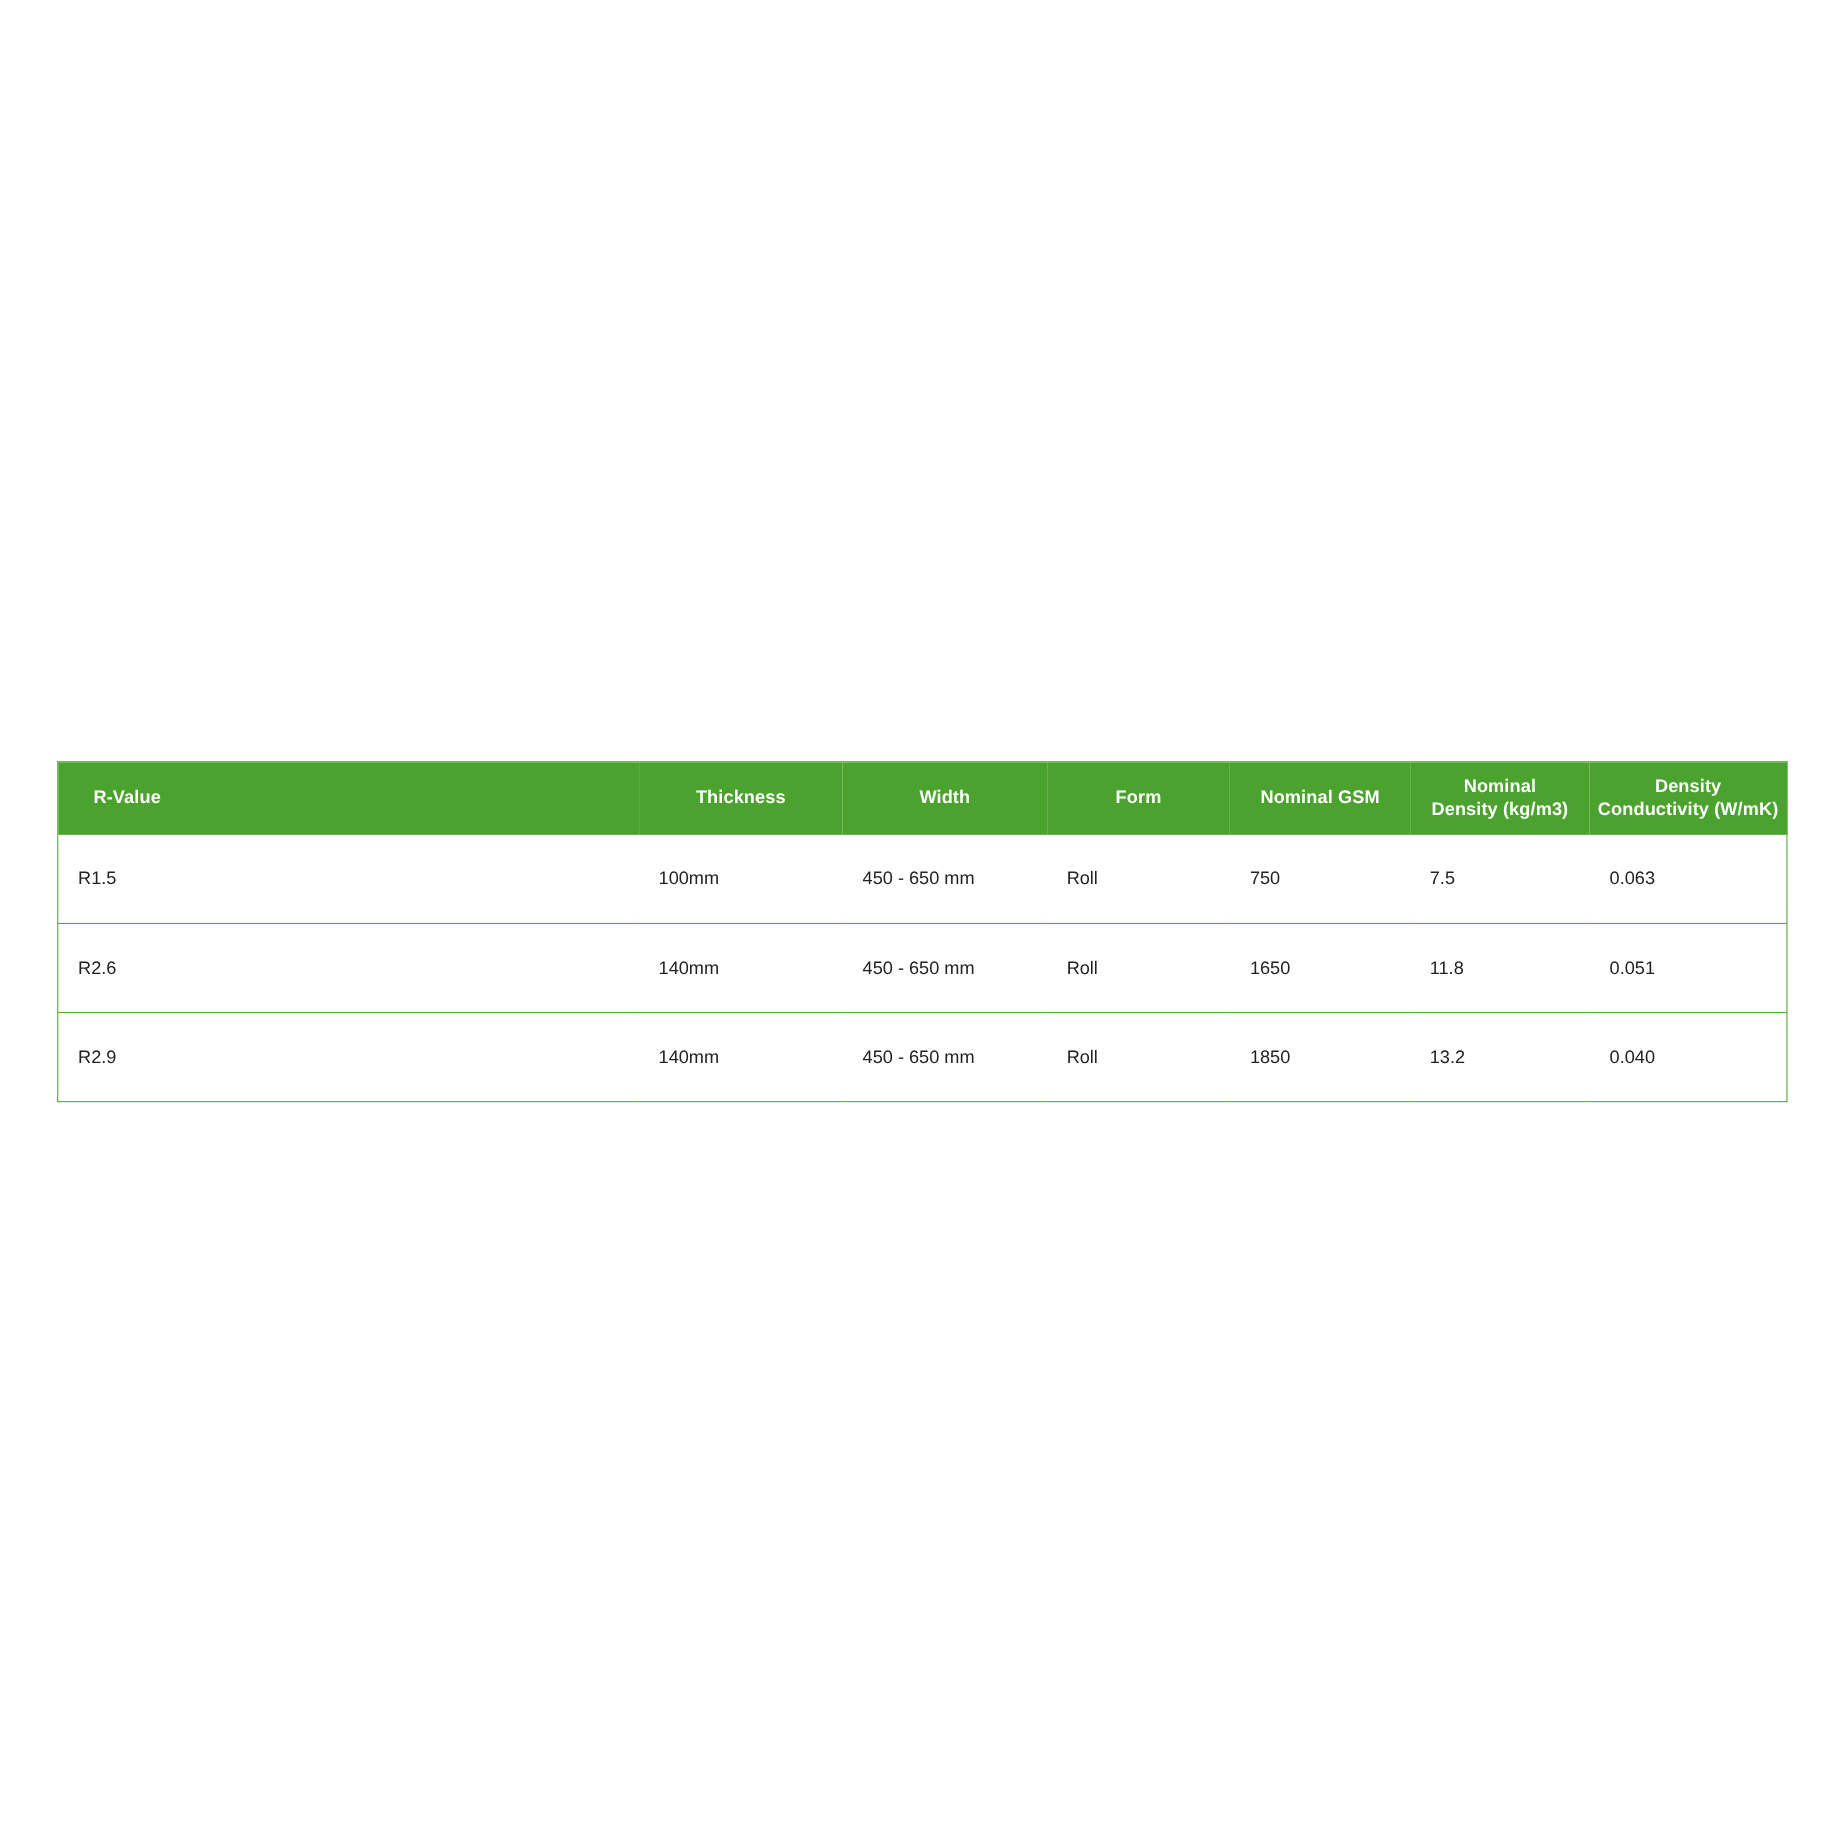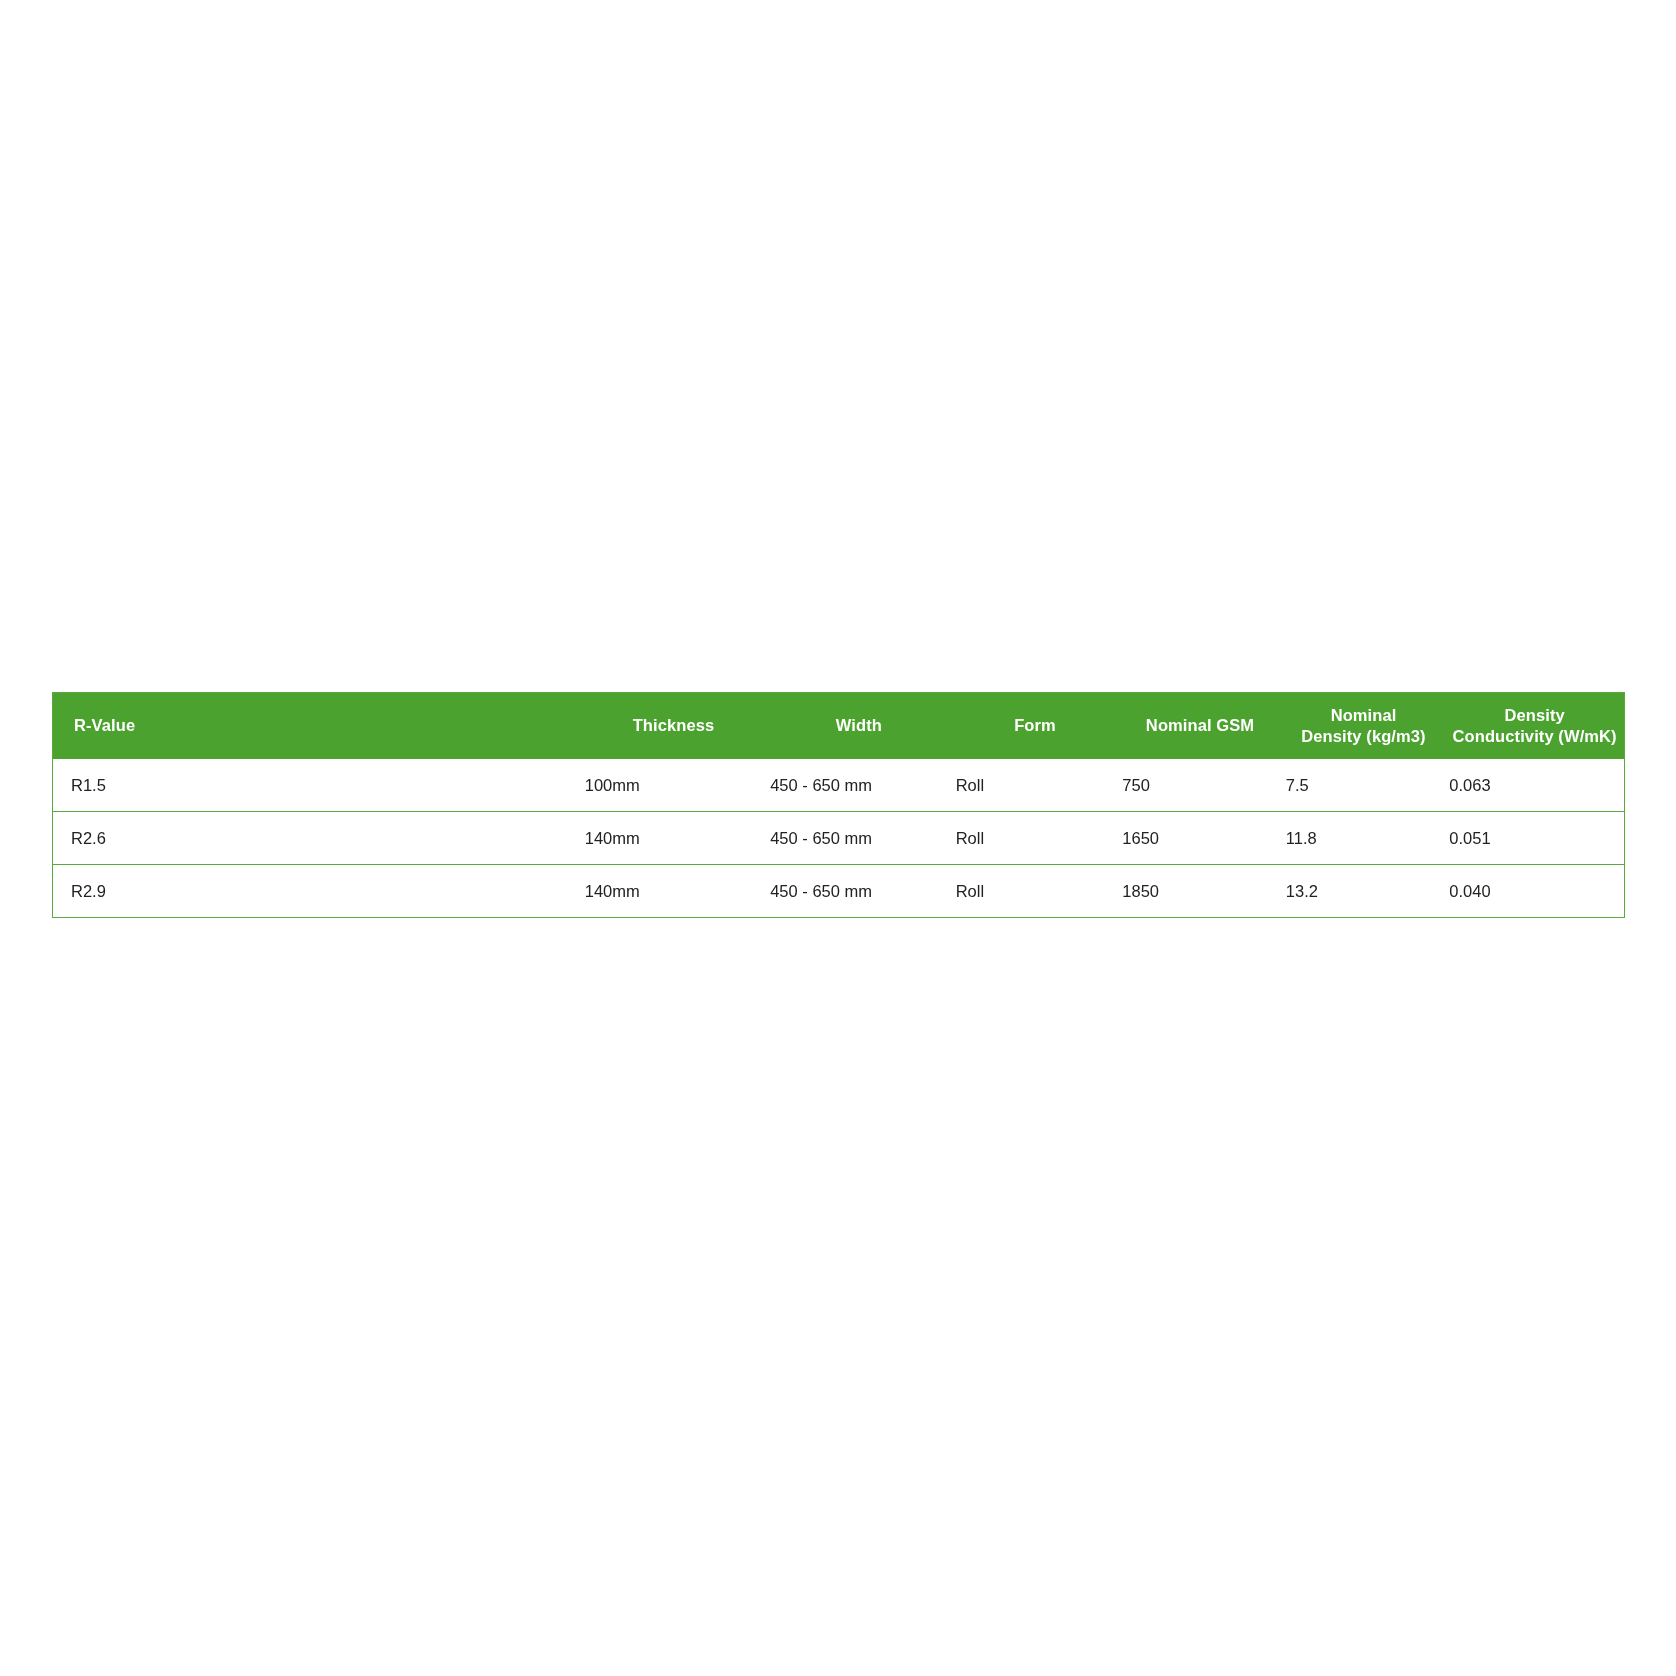--- a/index.html
+++ b/index.html
@@ -40,31 +40,31 @@
     line-height: 1.28;
     padding: 0;
     height: 66px;
     vertical-align: middle;
     border: none;
     letter-spacing: 0.1px;
   }
 
   table.spec-table thead th.col-rvalue {
     text-align: left;
-    padding-left: 21px;
+    padding-left: 32px;
   }
   table.spec-table thead th.col-center {
     text-align: center;
   }
 
   table.spec-table tbody td {
     font-size: 16.5px;
     color: #222222;
     height: 44px;
-    padding: 4px;
+    padding: 18px;
     vertical-align: middle;
     border-top: 1px solid #5aa93c;
     background: #ffffff;
   }
 
   table.spec-table tbody tr:first-child td {
     border-top: none;
   }
 
   table.spec-table tbody td.cell-rvalue {

